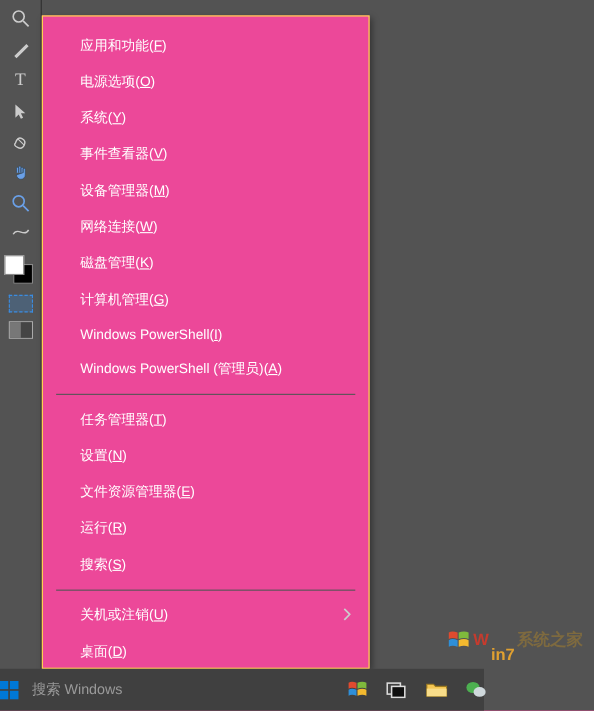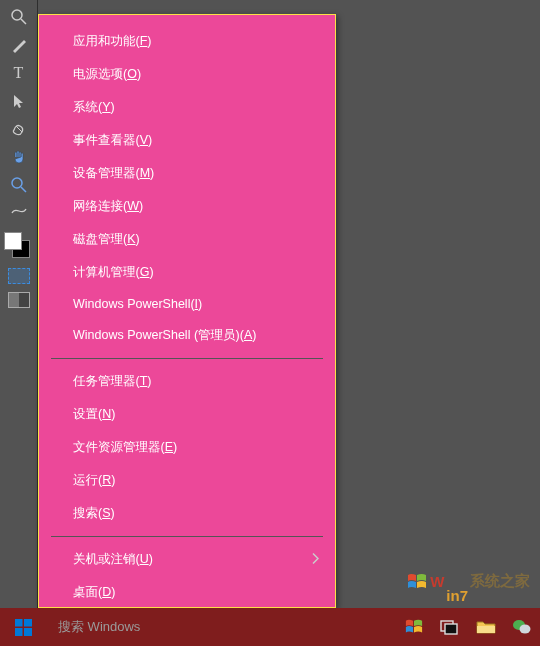--- a/index.html
+++ b/index.html
@@ -26,22 +26,22 @@
   padding: 10px 0;
 }
 .menu-item {
   padding: 8px 34px; color: #fff; font-size: 12.5px; cursor: default; position: relative;
 }
 .menu-sep { height: 1px; background: #555; margin: 6px 12px; }
 .menu-item .chev { position: absolute; right: 16px; top: 50%; transform: translateY(-50%); color: #ccc; }
 .ul { text-decoration: underline; }
 
 .taskbar {
-  position: absolute; left: 0; bottom: 0; width: 540px; height: 38px;
-  background: #7f1d1d; display: flex; align-items: center;
+  position: absolute; left: 0; bottom: 0; width: 440px; height: 38px;
+  background: #404040; display: flex; align-items: center;
 }
 .start-btn { width: 46px; height: 38px; display: flex; align-items: center; justify-content: center; }
 .search-box {
   flex: 0 0 296px; height: 38px; display: flex; align-items: center;
   padding-left: 12px; color: #9a9a9a; font-size: 13px;
 }
 .tray { margin-left: auto; display: flex; align-items: center; height: 38px; padding-right: 6px; gap: 12px; }
 .tray-ic { width: 24px; height: 24px; display: flex; align-items: center; justify-content: center; }
 
 .watermark {

